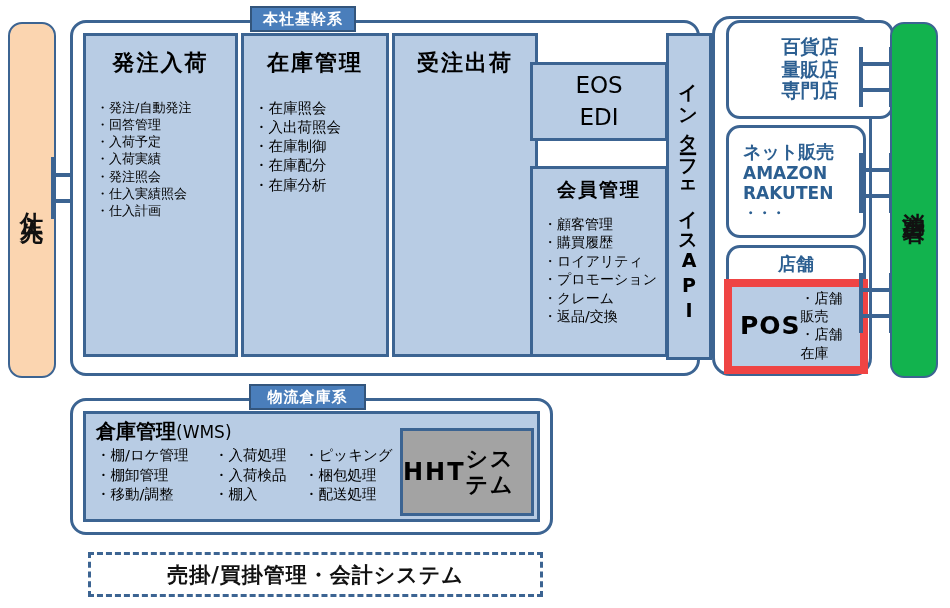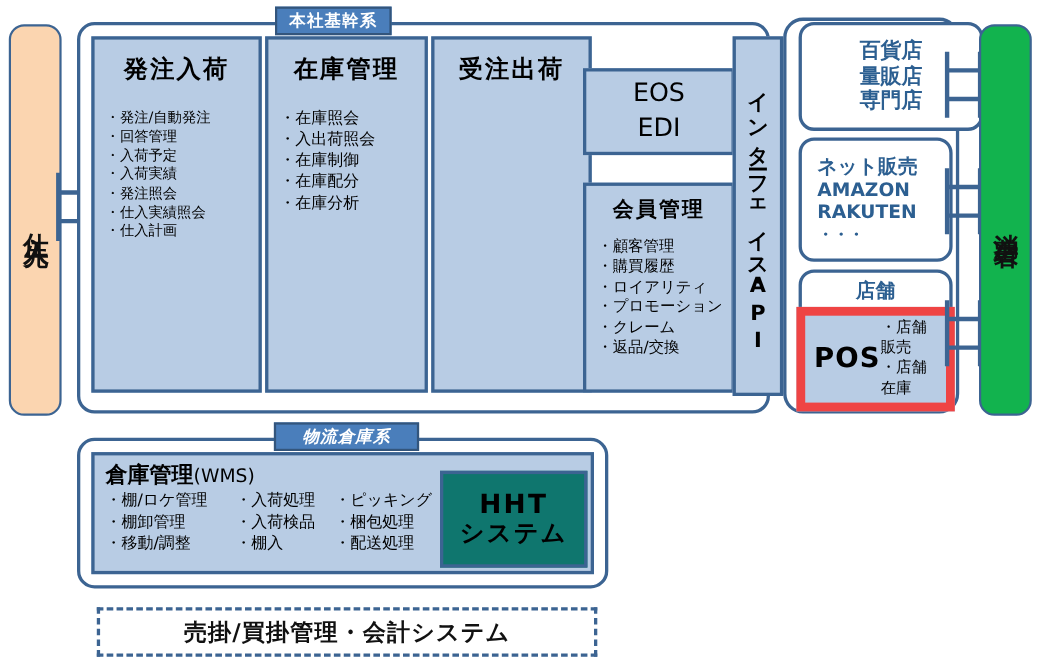--- a/index.html
+++ b/index.html
@@ -111,23 +111,23 @@
 
   
   .wms-panel{
     background:#b8cce4;
     border:3px solid #3c6492;
   }
   .wms-title{font-weight:bold;color:#000;}
   .wms-title .sub{font-weight:normal;}
   .wms-col{color:#000;line-height:1.35;}
   .hht-box{
-    background:#0f766e;
-    border:3px solid #3c6492;
-    display:flex;flex-direction:column;
+    background:#a3a3a3;
+    border:3px solid #3c6492;
+    display:flex;flex-direction:row;
     align-items:center;justify-content:center;
   }
   .hht-line{font-weight:bold;color:#000;letter-spacing:2px;line-height:1.2;}
 
   
   .dashed-box{
     border:3px dashed #3c6492;
     background:#ffffff;
     display:flex;align-items:center;justify-content:center;
   }
@@ -248,21 +248,21 @@
       <path d="M3 3 L3 59 M33 3 L33 59 M3 18 L33 18 M3 44 L33 44" stroke="#3c6492" stroke-width="4" fill="none" stroke-linecap="square"></path>
     </svg>
   </div>
 
   <div class="abs actor actor-consumer" style="left:890px;top:22px;width:48px;height:356px;">
     <span class="vtext" style="font-size:23px;">消費者</span>
   </div>
 
   <div class="abs group-frame" style="left:70px;top:398px;width:483px;height:137px;"></div>
 
-  <div class="abs group-tab" style="left:249px;top:384px;width:132px;height:26px;font-size:15px;font-style:italic;">
+  <div class="abs group-tab" style="left:249px;top:384px;width:117px;height:26px;font-size:15px;">
     <span>物流倉庫系</span>
   </div>
 
   <div class="abs wms-panel" style="left:83px;top:411px;width:457px;height:111px;">
     <div style="position:absolute;left:10px;top:4px;font-size:20px;" class="wms-title">
       <span>倉庫管理</span><span class="sub" style="font-size:17px;">(WMS)</span>
     </div>
 
     <div class="wms-col" style="position:absolute;left:10px;top:32px;font-size:14.5px;">
       <div>・棚/ロケ管理</div>

